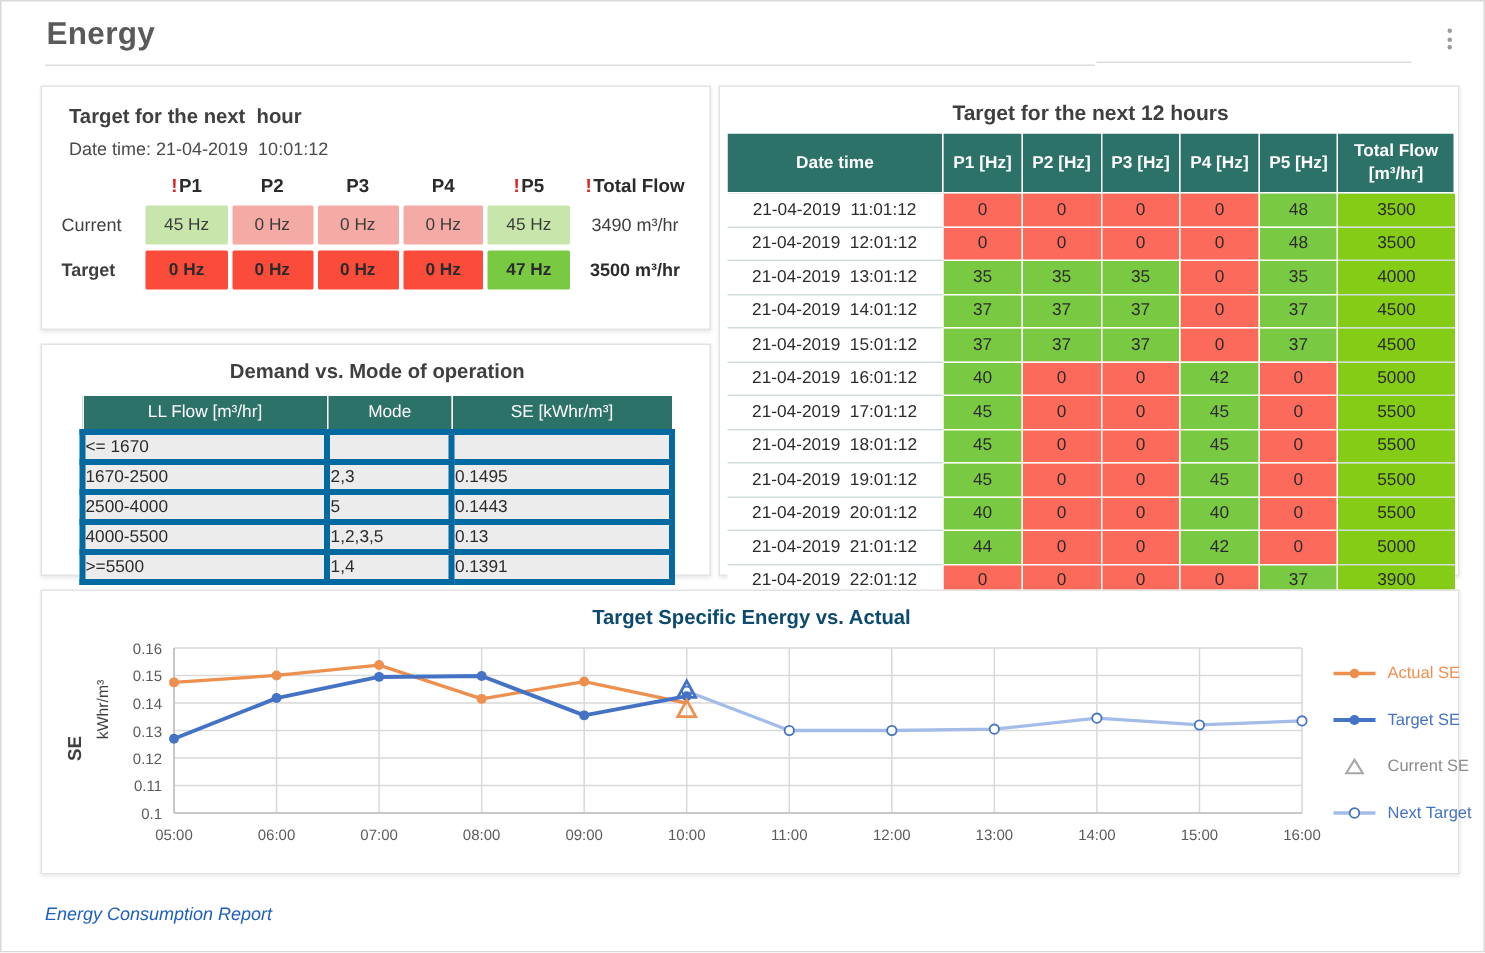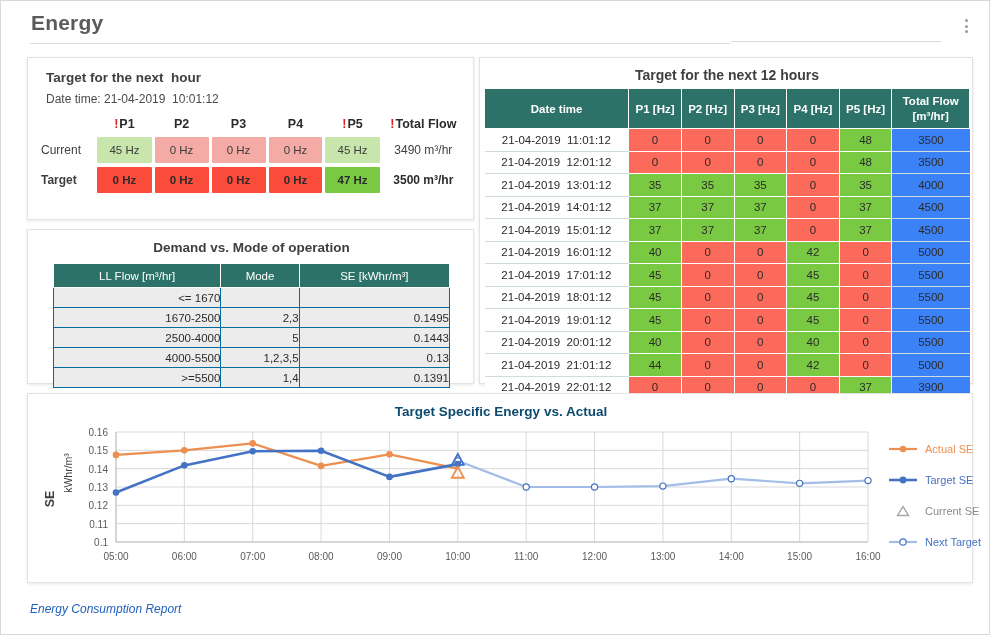--- a/index.html
+++ b/index.html
@@ -107,21 +107,21 @@
   #demand-table {
     position: absolute; left: 25px; top: 33px; width: 397px;
     border-collapse: collapse;
   }
   #demand-table th {
     background: #2d7268; color: #ffffff; font-size: 11.5px; font-weight: normal;
     height: 24px; border: 1px solid #ffffff; text-align: center;
   }
   #demand-table td {
     background: #ececec; color: #2b2b2b; font-size: 11.5px;
-    height: 20px; border: 1px solid #0369a1; text-align: right;
+    height: 20px; border: 4px solid #0369a1; text-align: left;
   }
 
   
   #t12-title {
     position: absolute; left: 0; top: 9px; width: 494px; text-align: center;
     font-size: 14px; font-weight: bold; color: #3f3f3f;
   }
   #t12-table {
     position: absolute; left: 4px; top: 30px; width: 486px;
     border-collapse: collapse;
@@ -136,21 +136,21 @@
   #t12-table td {
     font-size: 11.5px; text-align: center; height: 22.5px;
     border: 1px solid #ffffff; color: #2b2b2b;
   }
   #t12-table td.dt {
     background: #ffffff; color: #2b2b2b; white-space: pre;
     border-bottom: 1px solid #cfdedb; border-top: 1px solid #cfdedb;
     border-left: none; border-right: 1px solid #ffffff;
   }
   #t12-table td.total {
-    background: #3b82f6; color: #2b2b2b;
+    background: #84cc16; color: #2b2b2b;
     border-bottom: 1px solid #cfdedb; border-top: 1px solid #cfdedb;
     border-right: none; border-left: 1px solid #ffffff;
   }
 
   .v-green  { background: #7ac943; }
   .v-red    { background: #fb6a5a; }
   .c-lgreen { background: #c8e6ac; }
   .c-lred   { background: #f4aaa5; }
   .c-green  { background: #7ac943; }
   .c-red    { background: #fb4b3a; }

